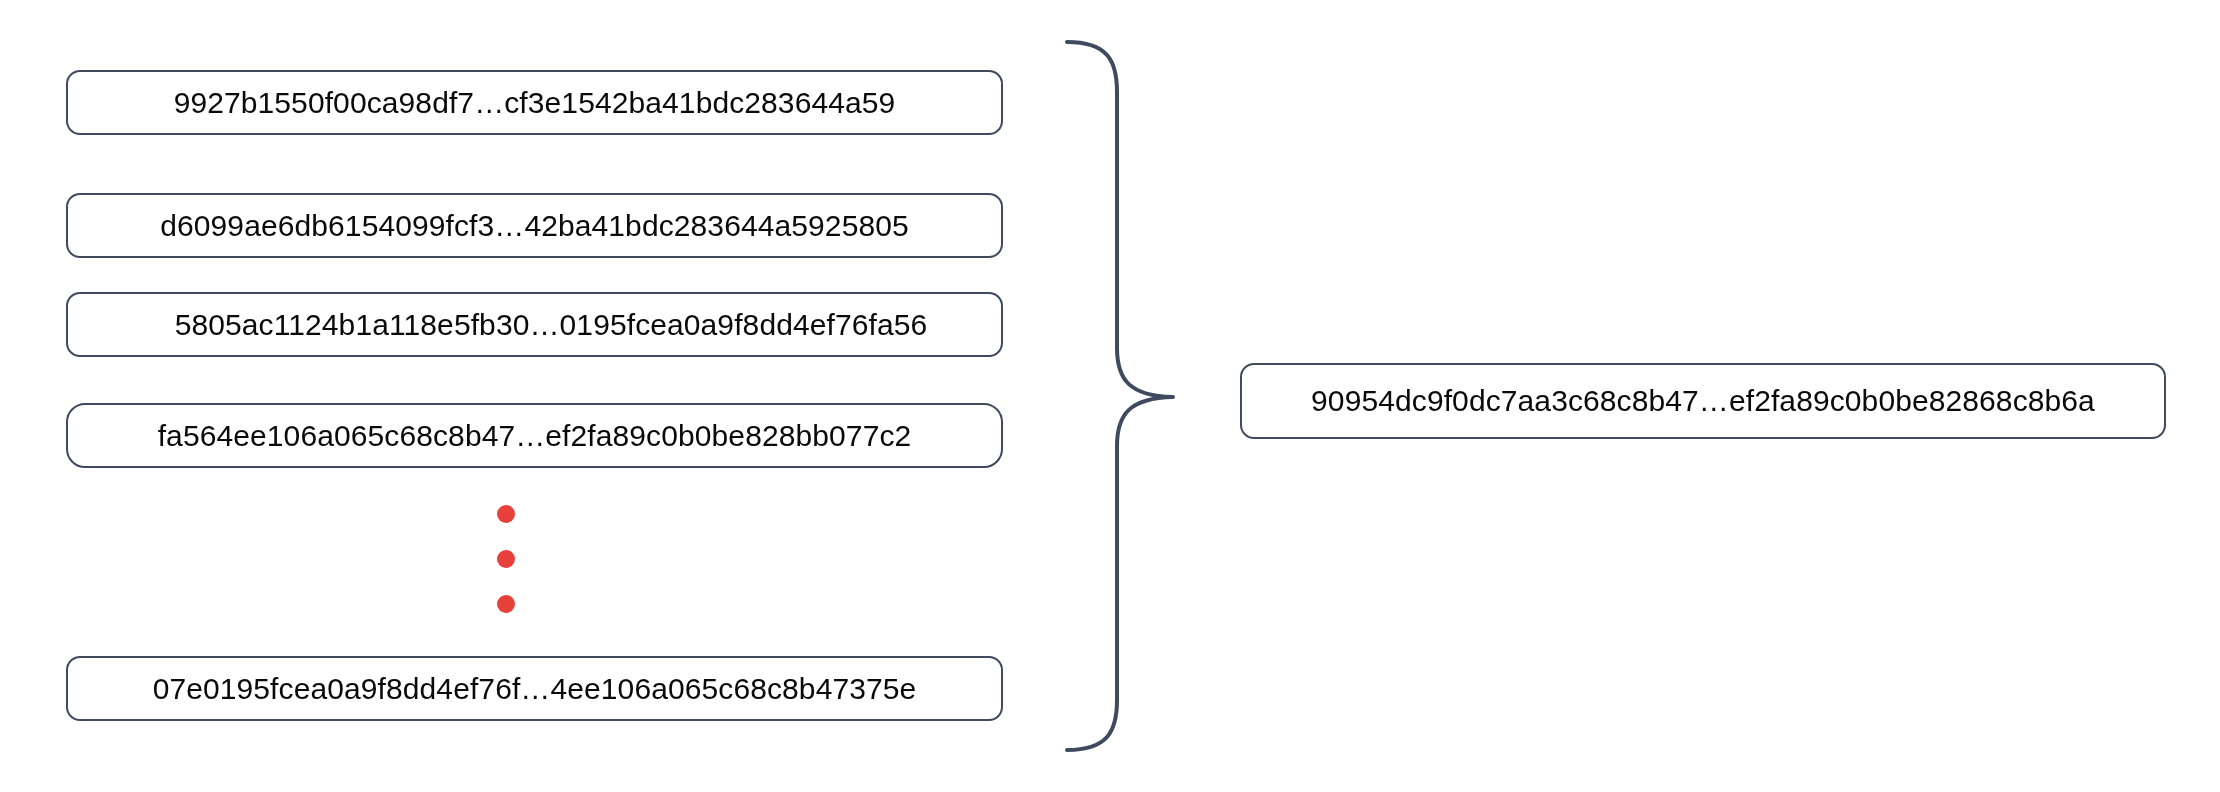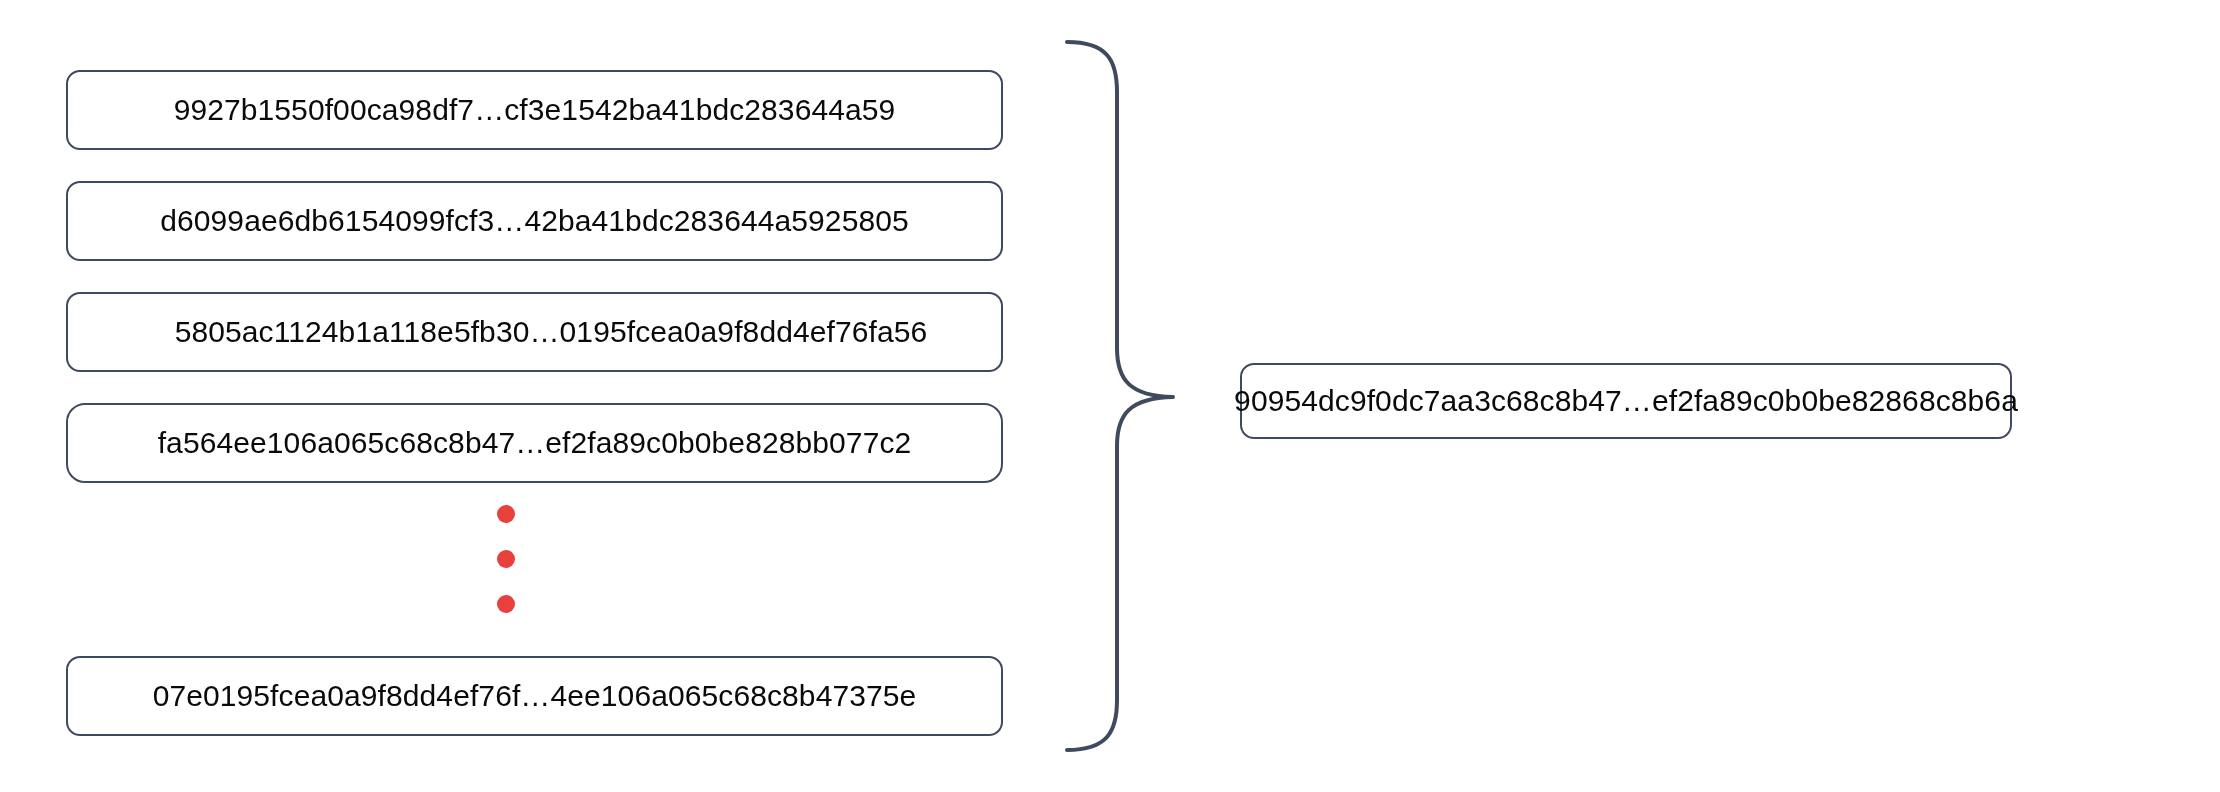--- a/index.html
+++ b/index.html
@@ -40,34 +40,34 @@
     line-height: 1;
     color: #0a0a0a;
     letter-spacing: 0.1px;
     white-space: nowrap;
   }
 
   
   #input-list .hash-box {
     left: 66px;
     width: 937px;
-    height: 80px;
+    height: 65px;
   }
 
   .in-0 { top: 70px; }
-  .in-1 { top: 181px; align-items: center; }
+  .in-1 { top: 193px; align-items: center; }
   .in-2 { top: 292px; padding-left: 33px; }
   .in-3 { top: 403px; border-radius: 19px; }
   .in-4 { top: 656px; }
 
   
   #output-box {
     left: 1240px;
     top: 363px;
-    width: 772px;
+    width: 926px;
     height: 76px;
   }
 
   
   #ellipsis {
     position: absolute;
     left: 497px;
     top: 505px;
     width: 18px;
     height: 118px;

